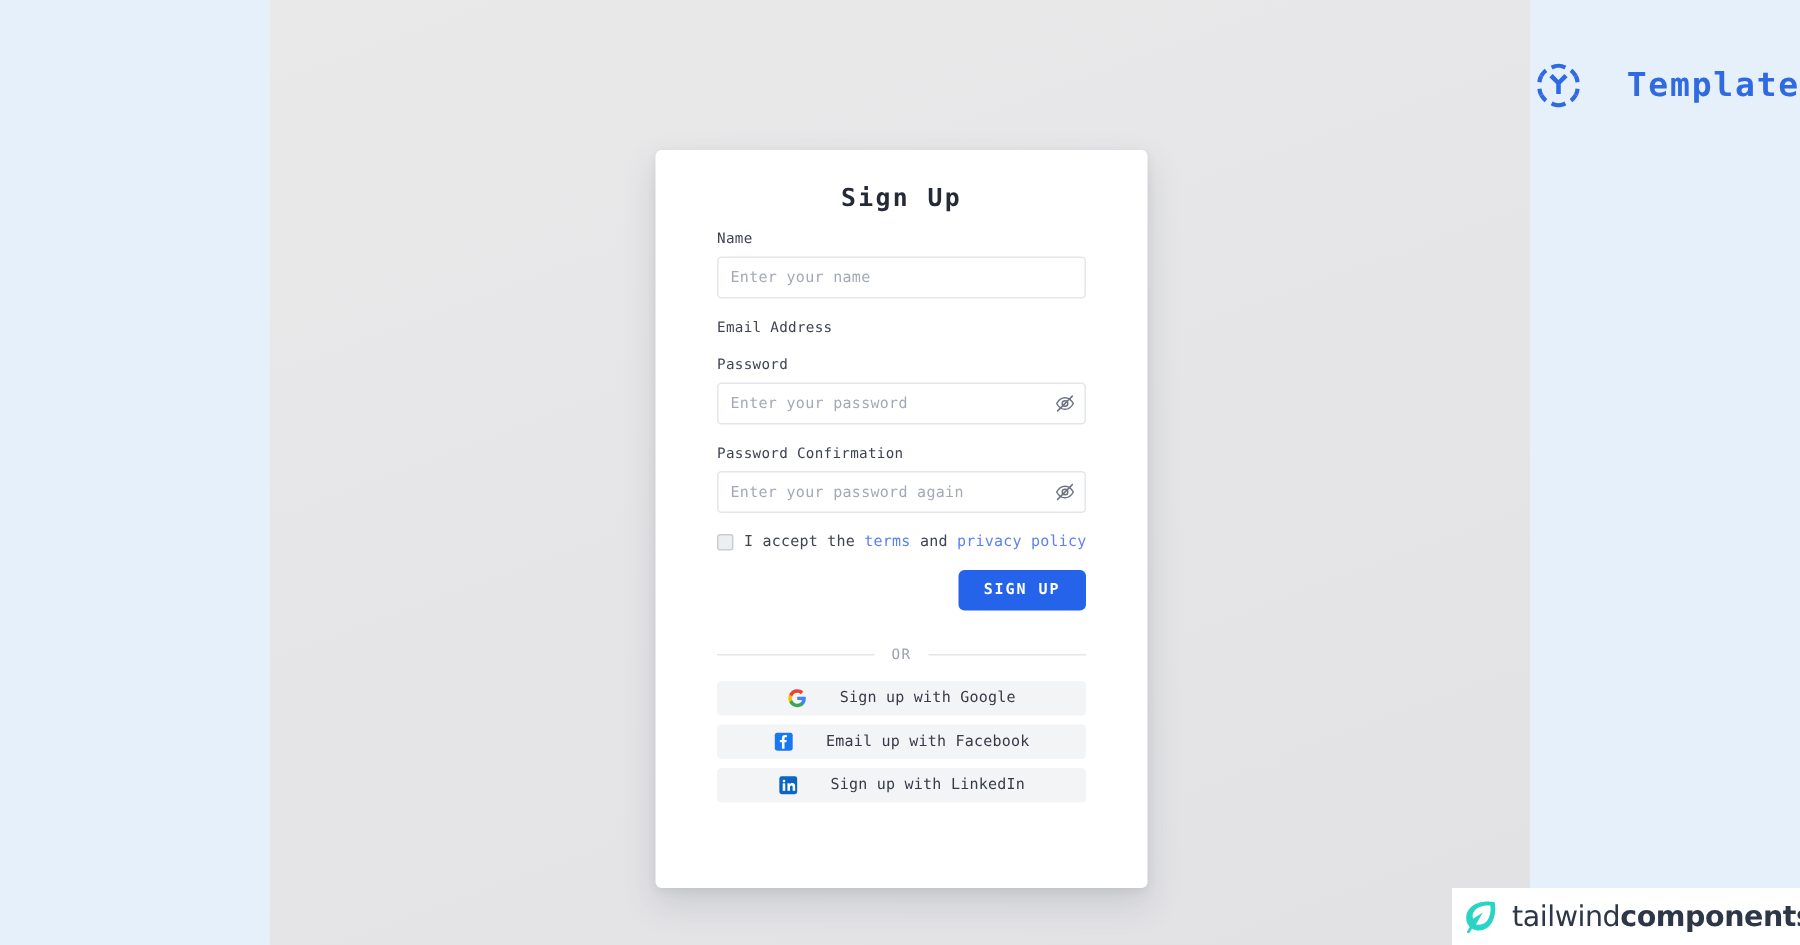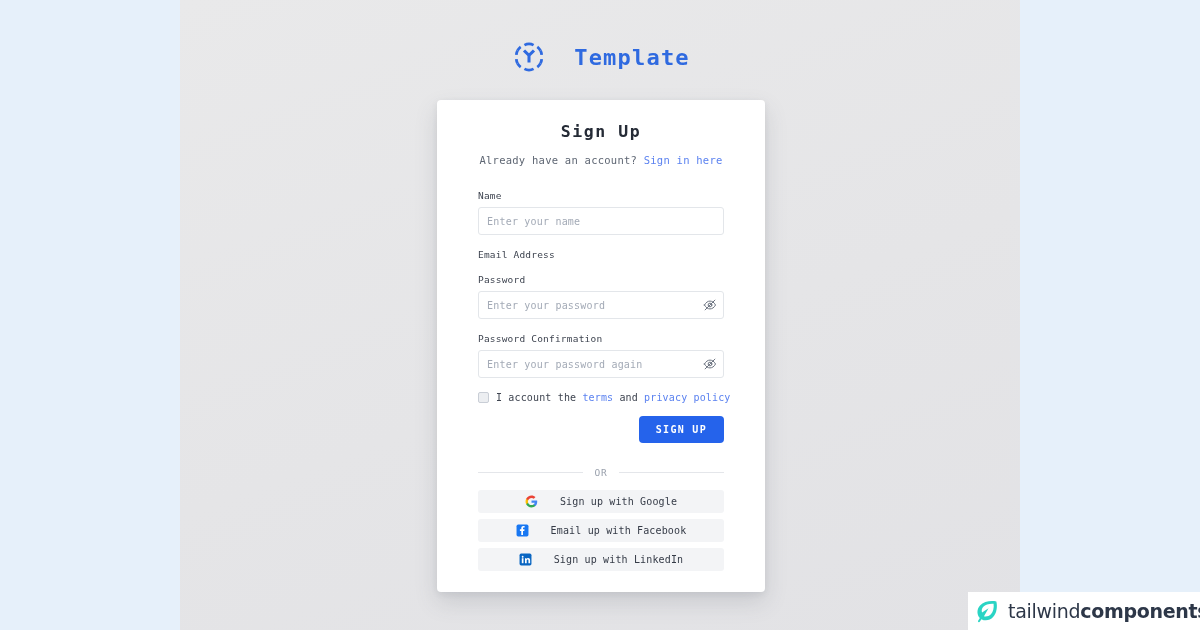--- a/index.html
+++ b/index.html
@@ -27,21 +27,21 @@
   }
 
   
   #brand {
     position: absolute;
     left: 0;
     top: 38px;
     width: 100%;
     display: flex;
     align-items: center;
-    justify-content: center;
+    justify-content: flex-end;
     gap: 26px;
   }
   #brand-logo { width: 38px; height: 38px; display: block; }
   #brand-name {
     font-size: 22px;
     font-weight: bold;
     letter-spacing: 1.2px;
     color: #2f6ae0;
   }
 
@@ -263,24 +263,20 @@
       </g>
     </svg>
   </span>
   <span id="brand-name">Template</span>
 </div>
 
 <div id="card">
 
   <div id="card-title">Sign Up</div>
 
-  <div id="card-subtitle">
-    <span>Already have an account?</span>
-    <a href="#">Sign in here</a>
-  </div>
 
   <div class="form-area">
 
     <div class="field">
       <label class="field-label">Name</label>
       <div class="input-wrap">
         <input class="text-input" type="text" placeholder="Enter your name" style="">
       </div>
     </div>
 
@@ -312,21 +308,21 @@
             <circle cx="12" cy="12" r="3.2"></circle>
             <path d="M3.6 20.4 L20.4 3.6"></path>
           </svg>
         </button>
       </div>
     </div>
 
     <div id="terms-row">
       <div id="terms-checkbox"></div>
       <div id="terms-text">
-        <span>I account the</span>
+        <span>I accept the</span>
         <a href="#">terms</a>
         <span>and</span>
         <a href="#">privacy policy</a>
       </div>
     </div>
 
     <div id="submit-row">
       <button id="signup-button">SIGN UP</button>
     </div>
 

